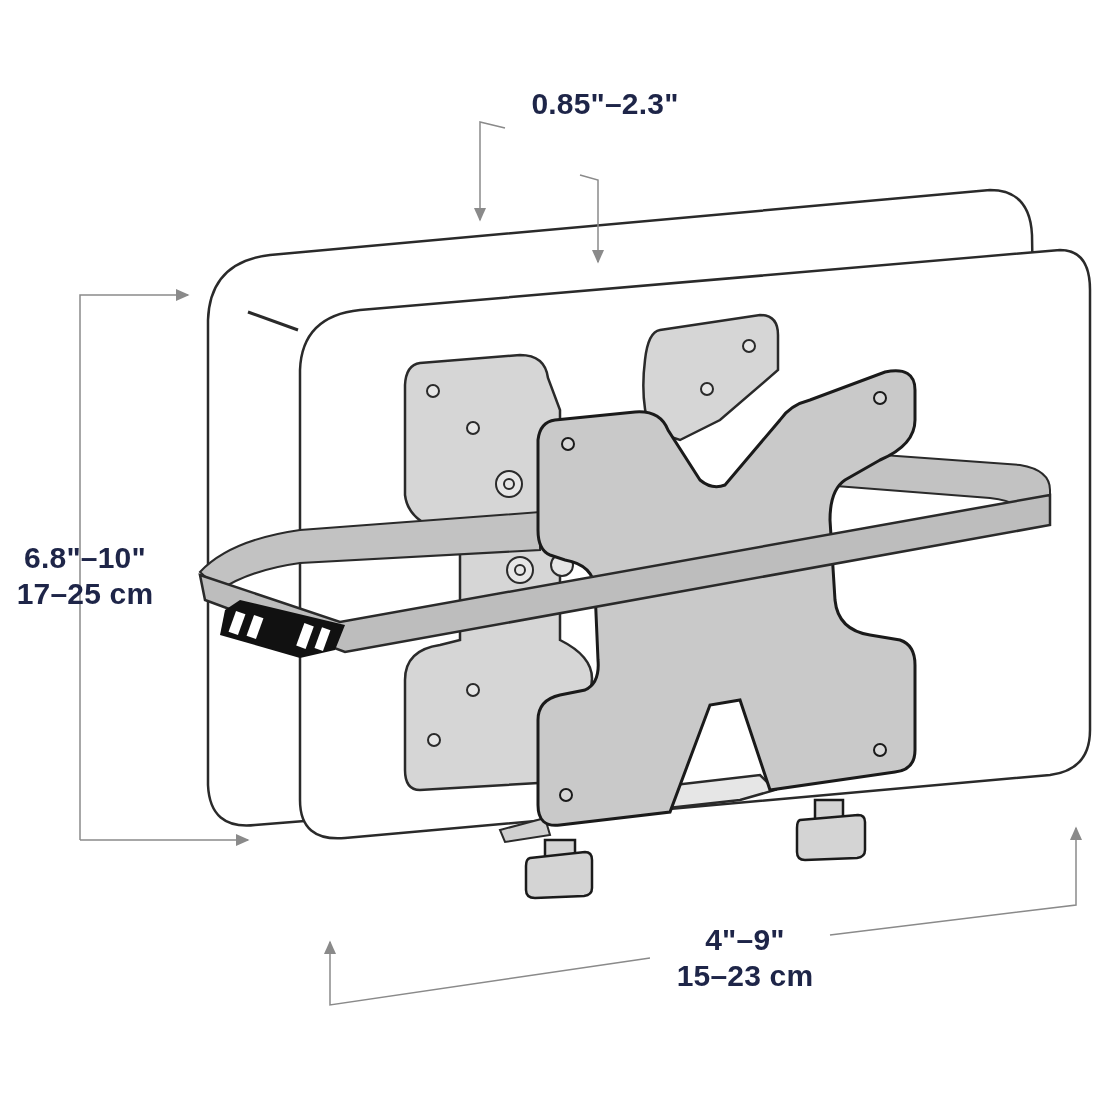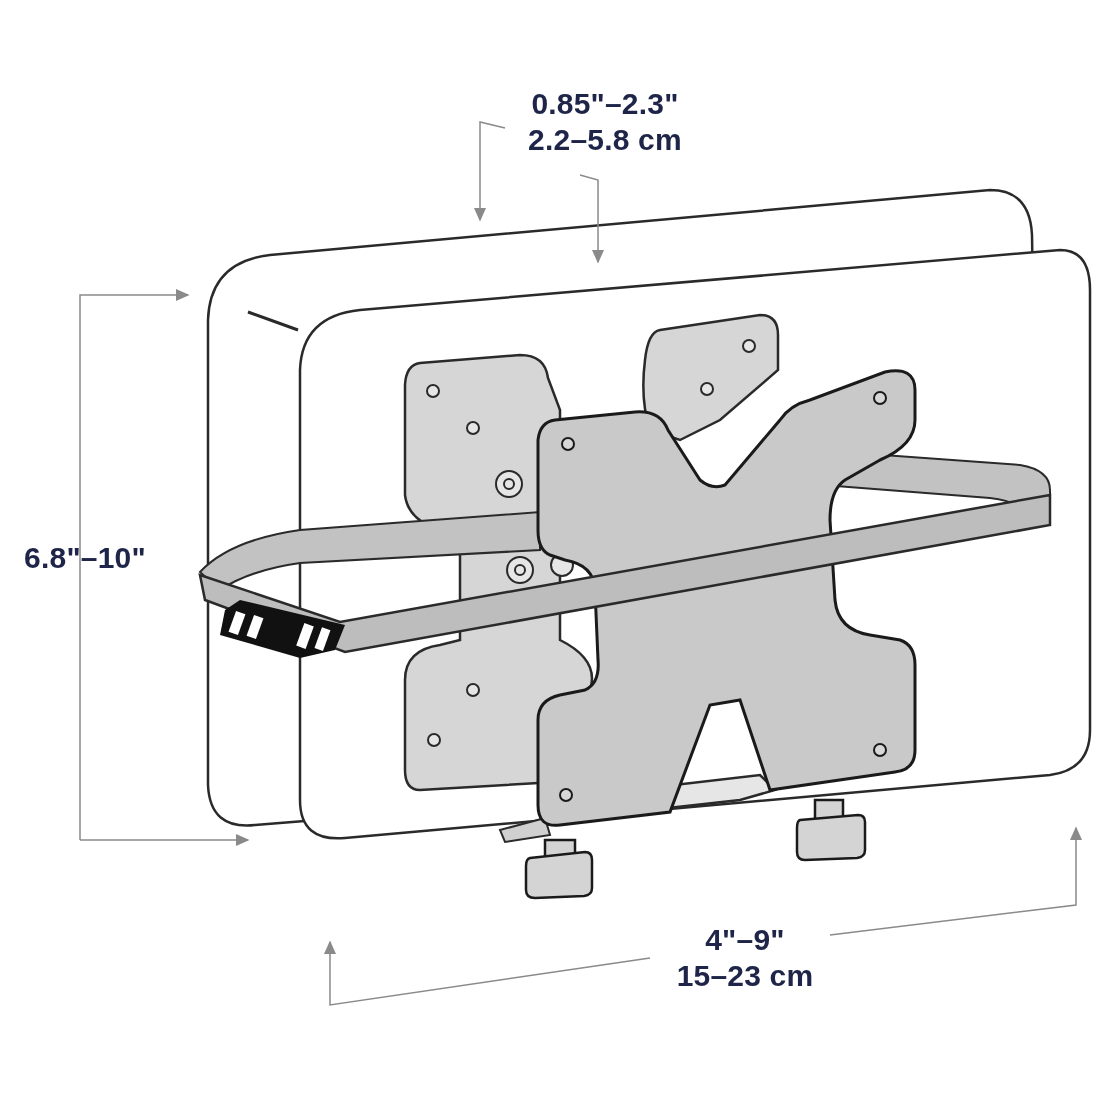--- a/index.html
+++ b/index.html
@@ -89,24 +89,24 @@
       <polyline points="580,175 598,180 598,262" marker-end="url(#arrow)"></polyline>
       <polyline points="80,840 80,295 188,295" marker-end="url(#arrow)"></polyline>
       <line x1="80" y1="840" x2="248" y2="840" marker-end="url(#arrow)"></line>
       <polyline points="650,958 330,1005 330,942" marker-end="url(#arrow)"></polyline>
       <polyline points="830,935 1076,905 1076,828" marker-end="url(#arrow)"></polyline>
     </g>
   </svg>
 
   <div class="label" style="left:490px; top:86px; width:230px;">
     <span>0.85"–2.3"</span>
-    <span>2.2–5.8 cm</span>
   </div>
 
   <div class="label" style="left:0px; top:540px; width:170px;">
     <span>6.8"–10"</span>
+    <span>17–25 cm</span>
   </div>
 
   <div class="label" style="left:630px; top:922px; width:230px;">
     <span>4"–9"</span>
     <span>15–23 cm</span>
   </div>
 </div>
 
 </body></html>

